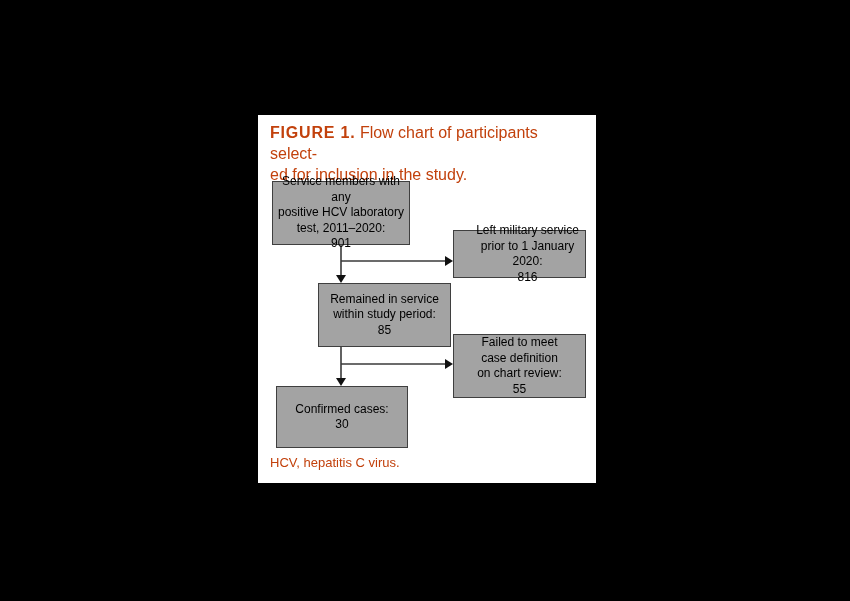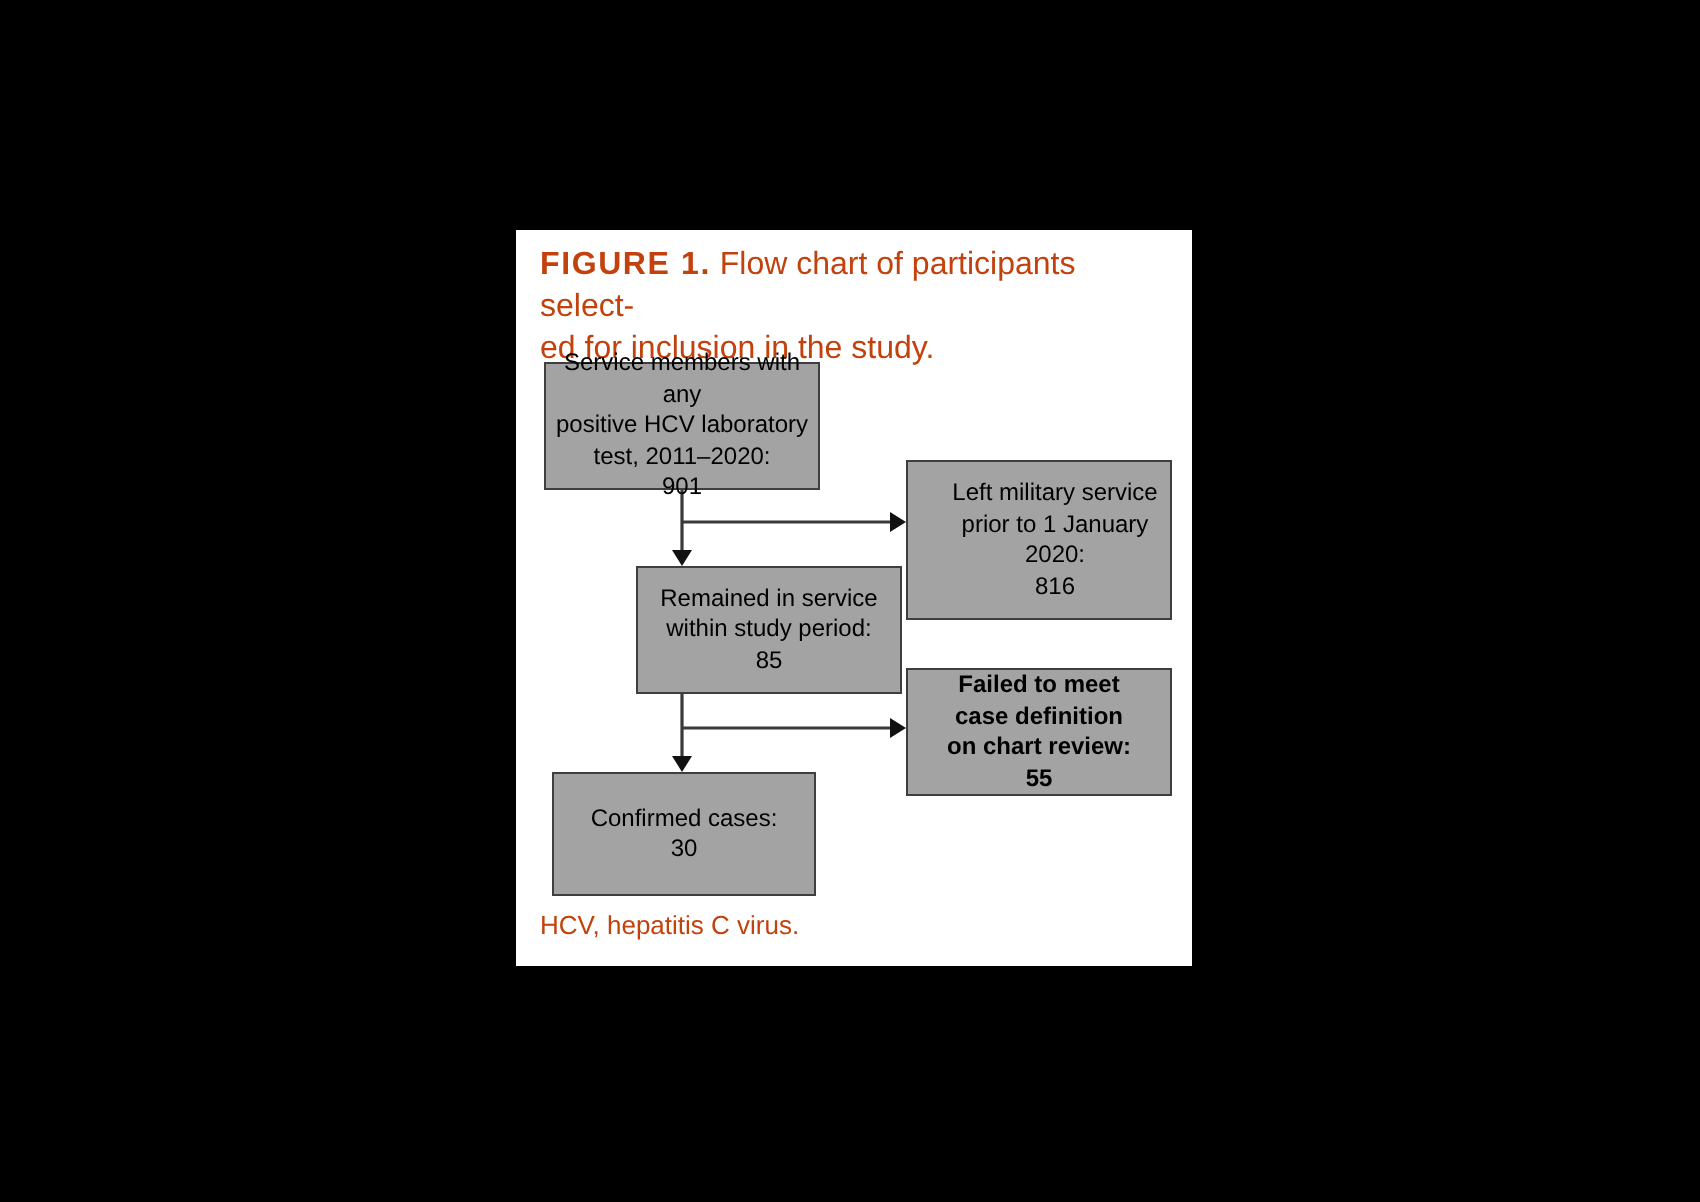--- a/index.html
+++ b/index.html
@@ -41,23 +41,23 @@
     display: flex;
     align-items: center;
     justify-content: center;
     text-align: center;
     font-size: 12px;
     line-height: 15.5px;
     white-space: pre-line;
     padding: 1px 2px;
   }
   .box-service-members   { left: 14px;  top: 66px;  width: 138px; height: 64px; }
-  .box-left-military     { left: 195px; top: 115px; width: 133px; height: 80px; padding-left: 18px; }
+  .box-left-military     { left: 195px; top: 115px; width: 133px; height: 48px; padding-left: 18px; }
   .box-remained          { left: 17px;  top: 168px; width: 133px; height: 64px; margin-left: 43px; }
-  .box-failed            { left: 195px; top: 219px; width: 133px; height: 64px; font-weight: bold; }
+  .box-failed            { left: 195px; top: 219px; width: 133px; height: 64px; }
   .box-confirmed         { left: 18px;  top: 271px; width: 132px; height: 62px; }
   .connectors {
     position: absolute;
     left: 0; top: 0;
     width: 338px; height: 368px;
     pointer-events: none;
   }
   .connectors line { stroke: #3a3a3a; stroke-width: 1.6; }
   .connectors polygon { fill: #111111; }
   .fig-footnote {

